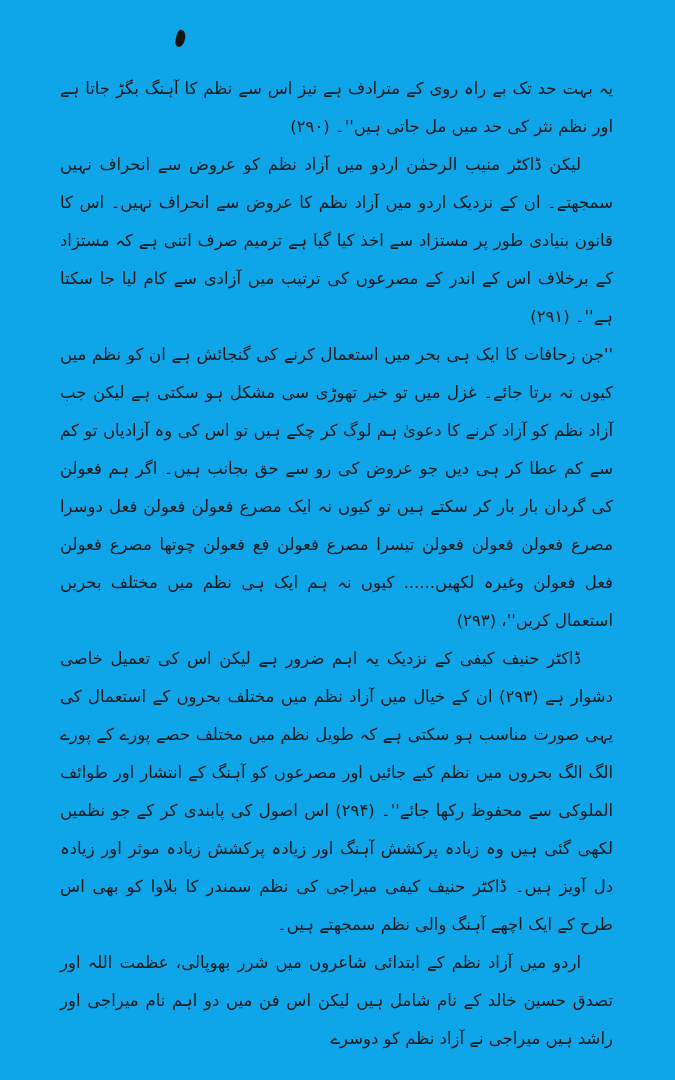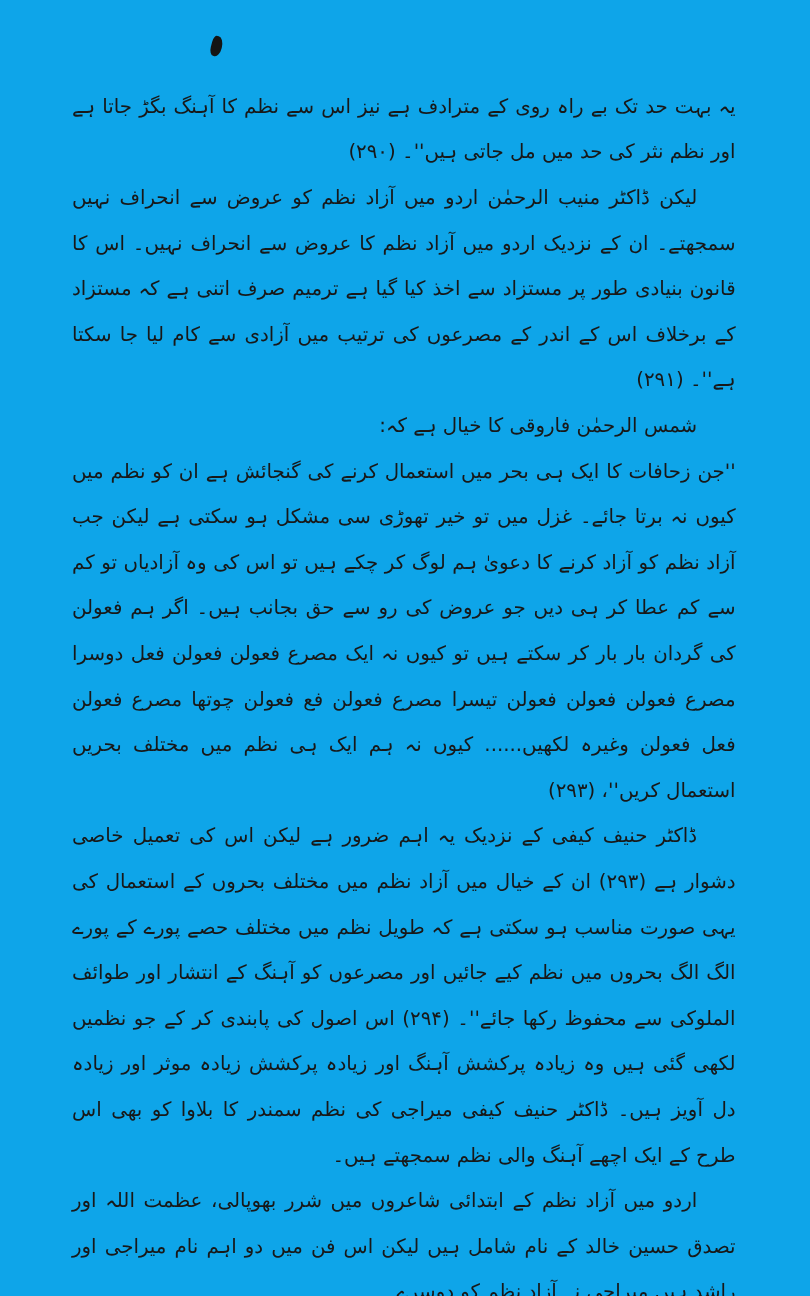--- a/index.html
+++ b/index.html
@@ -56,19 +56,18 @@
 </head>
 <body>
 
 <div class="page">
 
   <div class="scan-artifact"></div>
 
   <div class="text-block" dir="rtl">
     <p>یہ بہت حد تک بے راہ روی کے مترادف ہے نیز اس سے نظم کا آہنگ بگڑ جاتا ہے اور نظم نثر کی حد میں مل جاتی ہیں''۔ (۲۹۰)</p>
     <p class="indent">لیکن ڈاکٹر منیب الرحمٰن اردو میں آزاد نظم کو عروض سے انحراف نہیں سمجھتے۔ ان کے نزدیک اردو میں آزاد نظم کا عروض سے انحراف نہیں۔ اس کا قانون بنیادی طور پر مستزاد سے اخذ کیا گیا ہے ترمیم صرف اتنی ہے کہ مستزاد کے برخلاف اس کے اندر کے مصرعوں کی ترتیب میں آزادی سے کام لیا جا سکتا ہے''۔ (۲۹۱)</p>
-    <p class="indent">شمس الرحمٰن فاروقی کا خیال ہے کہ:</p>
     <p>''جن زحافات کا ایک ہی بحر میں استعمال کرنے کی گنجائش ہے ان کو نظم میں کیوں نہ برتا جائے۔ غزل میں تو خیر تھوڑی سی مشکل ہو سکتی ہے لیکن جب آزاد نظم کو آزاد کرنے کا دعویٰ ہم لوگ کر چکے ہیں تو اس کی وہ آزادیاں تو کم سے کم عطا کر ہی دیں جو عروض کی رو سے حق بجانب ہیں۔ اگر ہم فعولن کی گردان بار بار کر سکتے ہیں تو کیوں نہ ایک مصرع فعولن فعولن فعل دوسرا مصرع فعولن فعولن فعولن تیسرا مصرع فعولن فع فعولن چوتھا مصرع فعولن فعل فعولن وغیرہ لکھیں...... کیوں نہ ہم ایک ہی نظم میں مختلف بحریں استعمال کریں''، (۲۹۳)</p>
     <p class="indent">ڈاکٹر حنیف کیفی کے نزدیک یہ اہم ضرور ہے لیکن اس کی تعمیل خاصی دشوار ہے (۲۹۳) ان کے خیال میں آزاد نظم میں مختلف بحروں کے استعمال کی یہی صورت مناسب ہو سکتی ہے کہ طویل نظم میں مختلف حصے پورے کے پورے الگ الگ بحروں میں نظم کیے جائیں اور مصرعوں کو آہنگ کے انتشار اور طوائف الملوکی سے محفوظ رکھا جائے''۔ (۲۹۴) اس اصول کی پابندی کر کے جو نظمیں لکھی گئی ہیں وہ زیادہ پرکشش آہنگ اور زیادہ پرکشش زیادہ موثر اور زیادہ دل آویز ہیں۔ ڈاکٹر حنیف کیفی میراجی کی نظم سمندر کا بلاوا کو بھی اس طرح کے ایک اچھے آہنگ والی نظم سمجھتے ہیں۔</p>
     <p class="indent">اردو میں آزاد نظم کے ابتدائی شاعروں میں شرر بھوپالی، عظمت اللہ اور تصدق حسین خالد کے نام شامل ہیں لیکن اس فن میں دو اہم نام میراجی اور راشد ہیں میراجی نے آزاد نظم کو دوسرے</p>
   </div>
 
 </div>
 
 </body></html>

